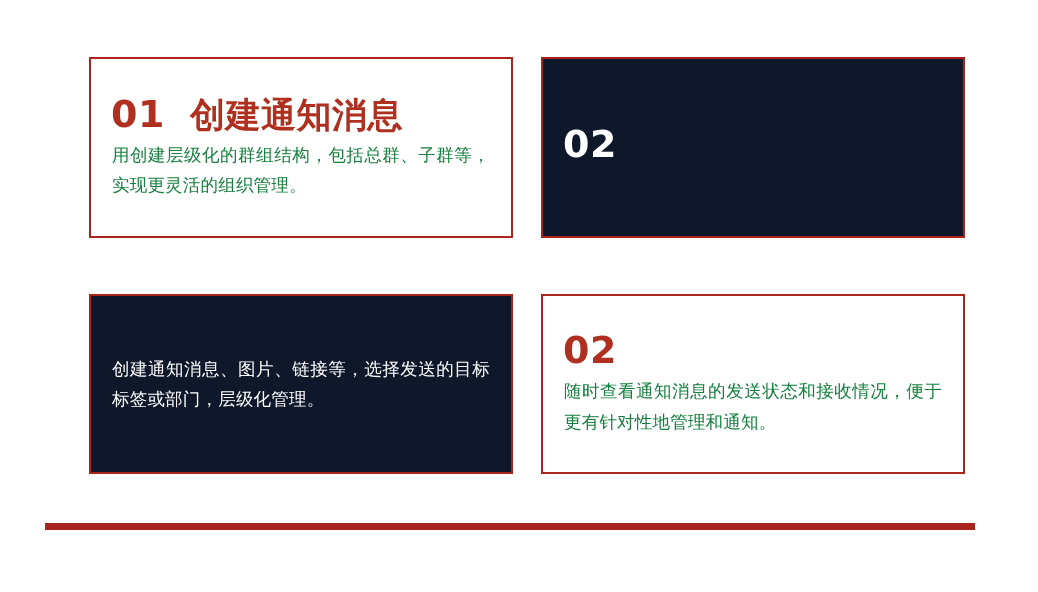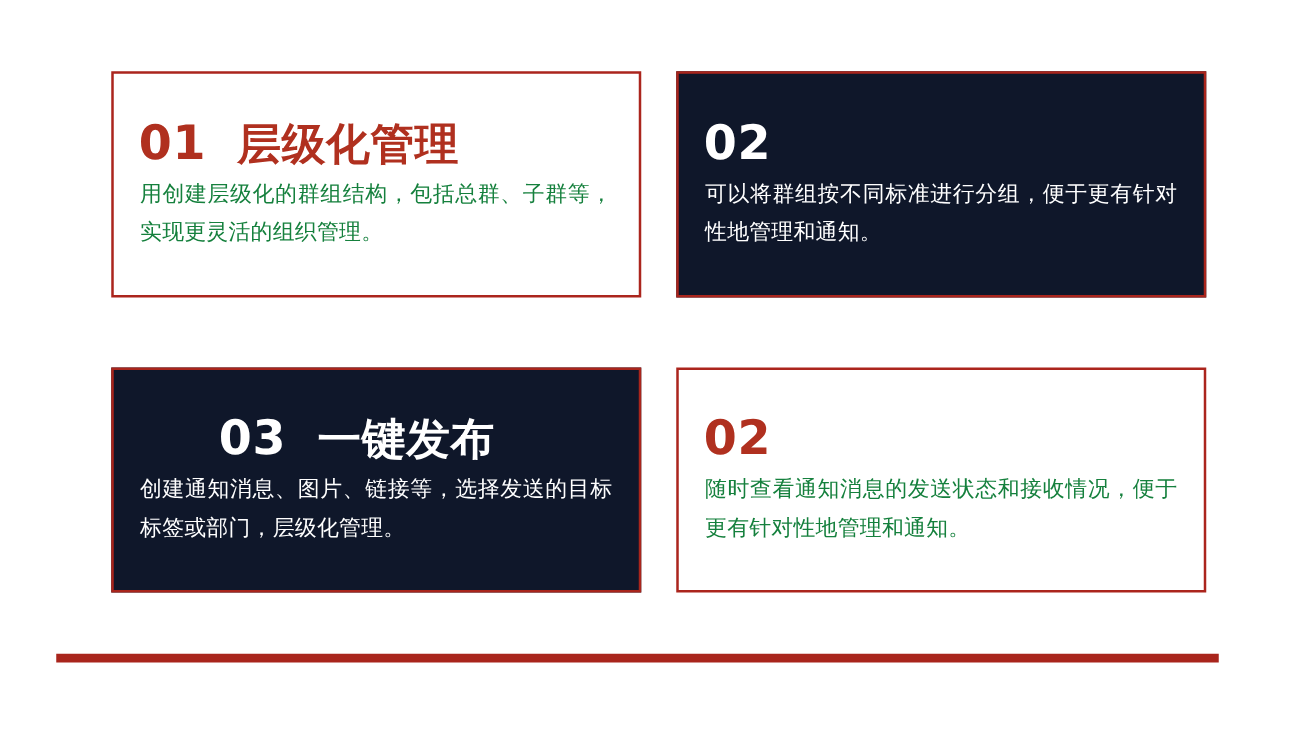--- a/index.html
+++ b/index.html
@@ -121,37 +121,32 @@
 </head>
 <body>
 
 <div class="slide">
 
   <div class="card-grid">
 
     <div class="card outline">
       <div class="card-head">
         <span class="card-number">01</span>
-        <span class="card-title">层级化管理</span>
+        <span class="card-title">创建通知消息</span>
       </div>
       <div class="card-body">用创建层级化的群组结构，包括总群、子群等，实现更灵活的组织管理。</div>
     </div>
 
     <div class="card filled">
       <div class="card-head">
         <span class="card-number">02</span>
       </div>
-      <div class="card-body">可以将群组按不同标准进行分组，便于更有针对性地管理和通知。</div>
     </div>
 
     <div class="card filled center-head">
-      <div class="card-head">
-        <span class="card-number">03</span>
-        <span class="card-title">一键发布</span>
-      </div>
       <div class="card-body">创建通知消息、图片、链接等，选择发送的目标标签或部门，层级化管理。</div>
     </div>
 
     <div class="card outline">
       <div class="card-head">
         <span class="card-number">02</span>
       </div>
       <div class="card-body">随时查看通知消息的发送状态和接收情况，便于更有针对性地管理和通知。</div>
     </div>
 

